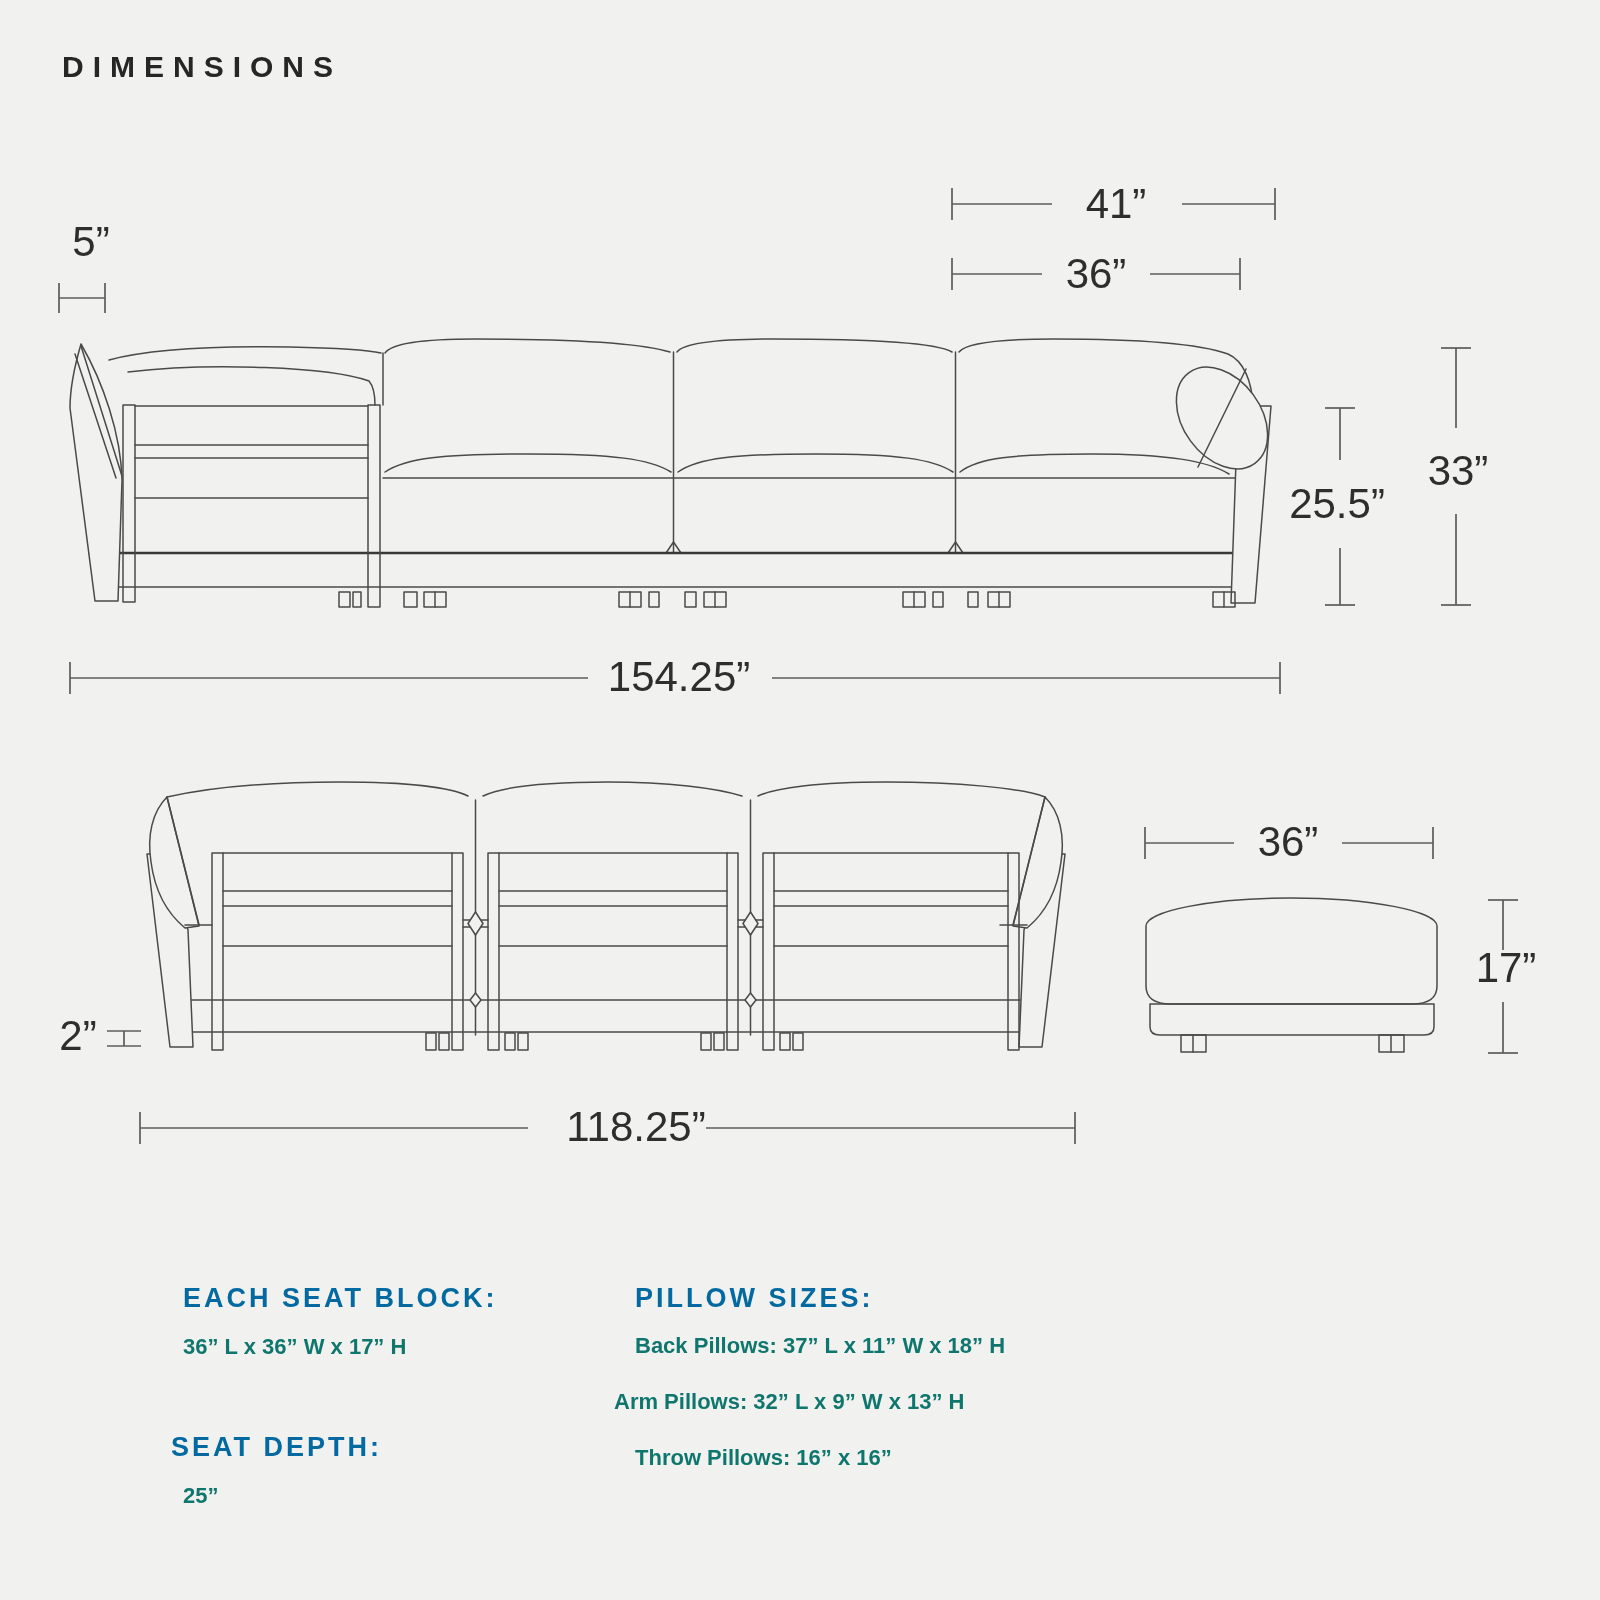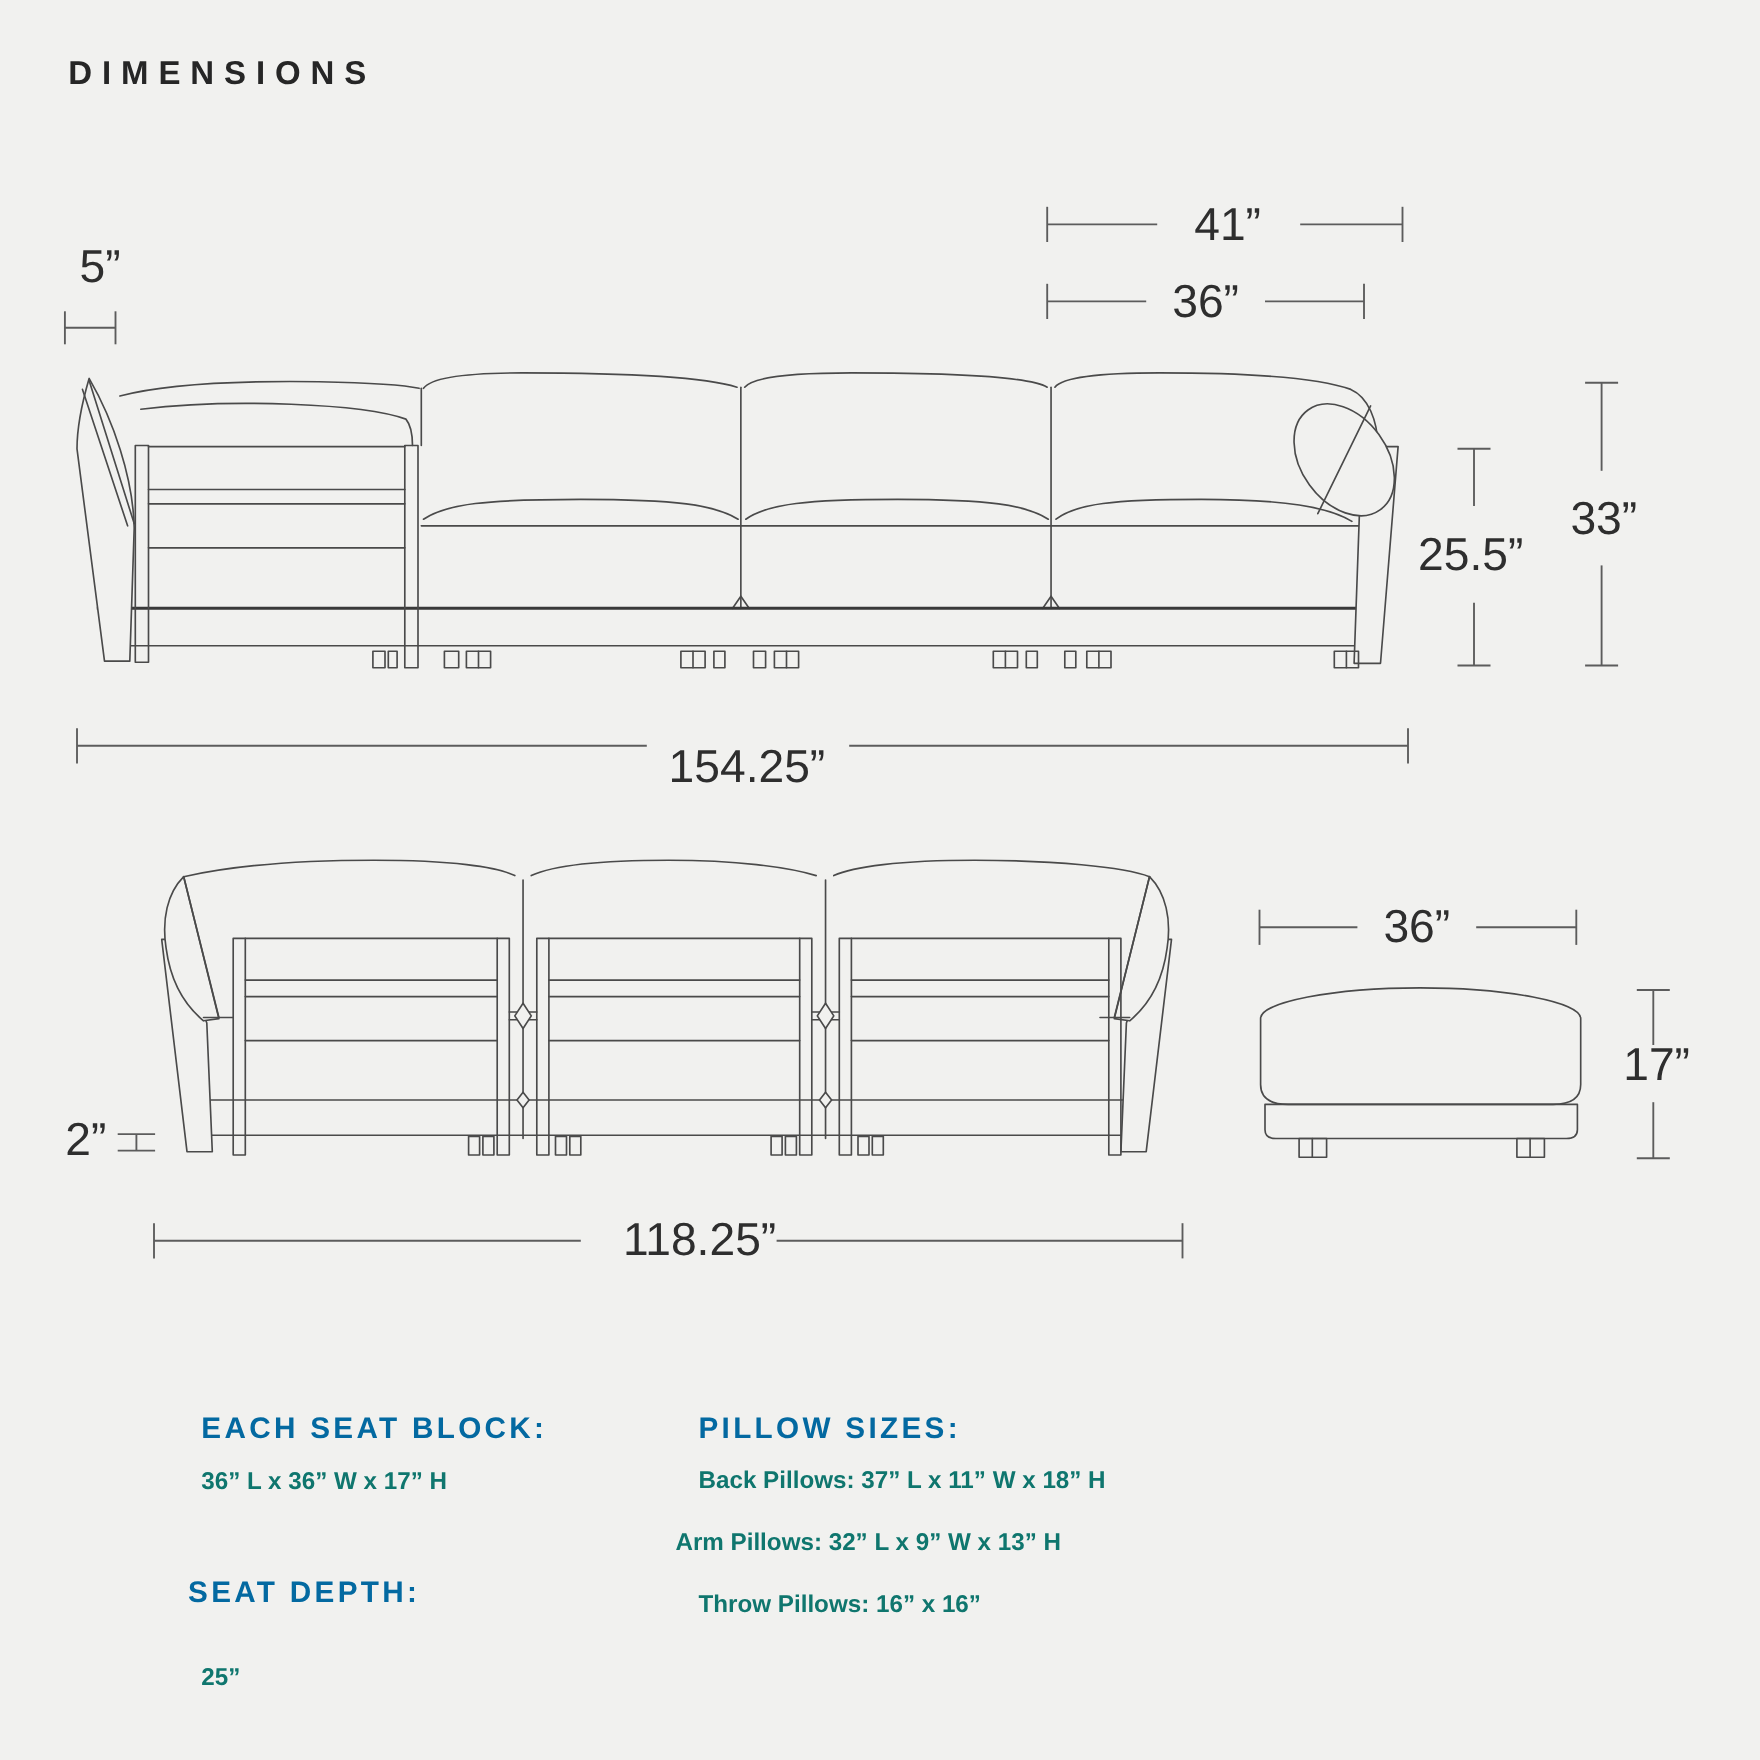--- a/index.html
+++ b/index.html
@@ -239,31 +239,31 @@
       <line class="dimline" x1="1503" y1="900" x2="1503" y2="950"></line>
       <line class="dimline" x1="1503" y1="1002" x2="1503" y2="1053"></line>
     </g>
   </svg>
 
   <div class="dim" style="left:91px;top:242px;">5”</div>
   <div class="dim" style="left:1116px;top:204px;">41”</div>
   <div class="dim" style="left:1096px;top:274px;">36”</div>
   <div class="dim" style="left:1337px;top:504px;text-align:center;">25.5”</div>
   <div class="dim" style="left:1458px;top:471px;">33”</div>
-  <div class="dim" style="left:679px;top:697px;">154.25”</div>
+  <div class="dim" style="left:679px;top:677px;">154.25”</div>
   <div class="dim" style="left:78px;top:1036px;">2”</div>
   <div class="dim" style="left:616px;top:1127px;margin-left:20px;">118.25”</div>
   <div class="dim" style="left:1288px;top:842px;">36”</div>
   <div class="dim" style="left:1506px;top:968px;">17”</div>
 
   <div class="specs">
     <div class="spec-heading" style="left:183px;top:1283px;">EACH SEAT BLOCK:</div>
     <div class="spec-value" style="left:183px;top:1334px;">36” L x 36” W x 17” H</div>
     <div class="spec-heading" style="left:171px;top:1432px;">SEAT DEPTH:</div>
-    <div class="spec-value" style="left:183px;top:1483px;margin-top:29px;">25”</div>
+    <div class="spec-value" style="left:183px;top:1483px;">25”</div>
   </div>
   <div class="specs">
     <div class="spec-heading" style="left:635px;top:1283px;">PILLOW SIZES:</div>
     <div class="spec-value" style="left:635px;top:1333px;">Back Pillows: 37” L x 11” W x 18” H</div>
     <div class="spec-value" style="left:614px;top:1389px;">Arm Pillows: 32” L x 9” W x 13” H</div>
     <div class="spec-value" style="left:635px;top:1445px;">Throw Pillows: 16” x 16”</div>
   </div>
 
 </div>
 

